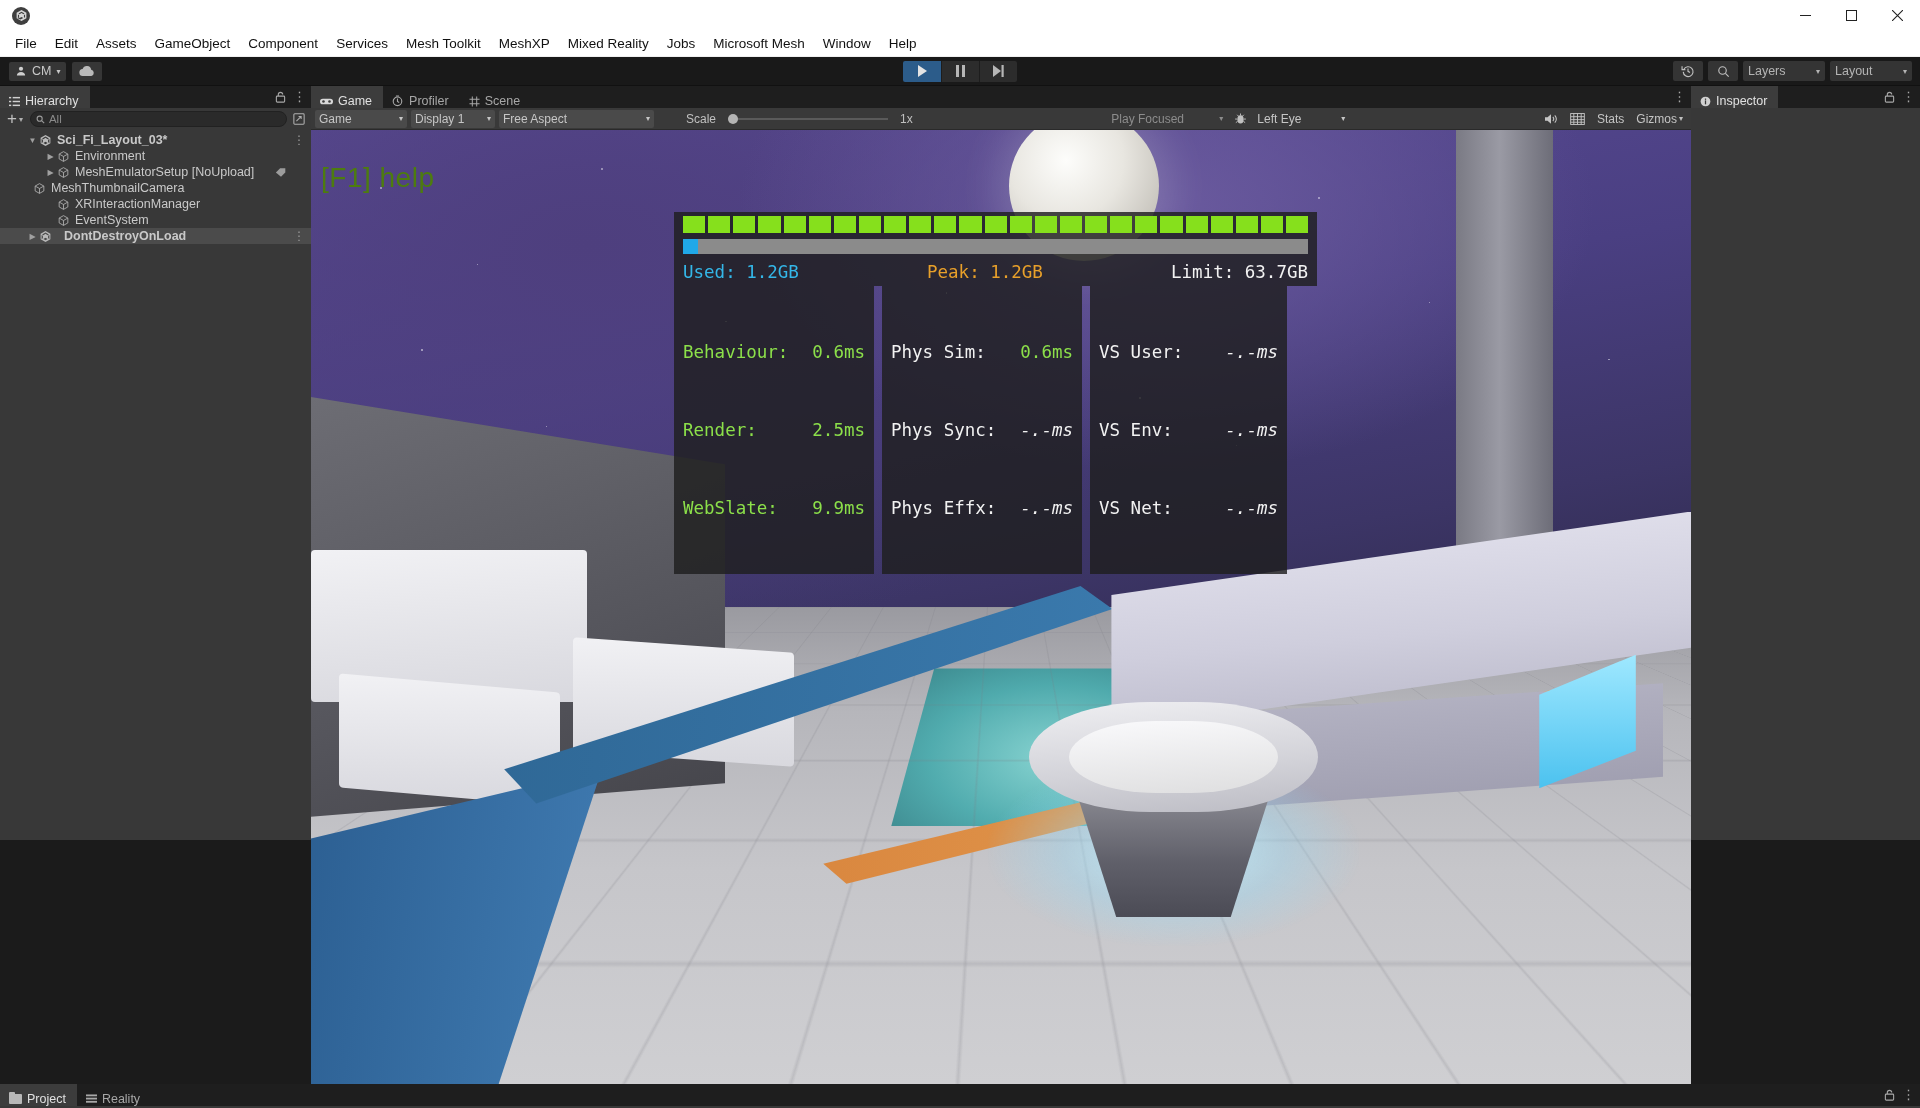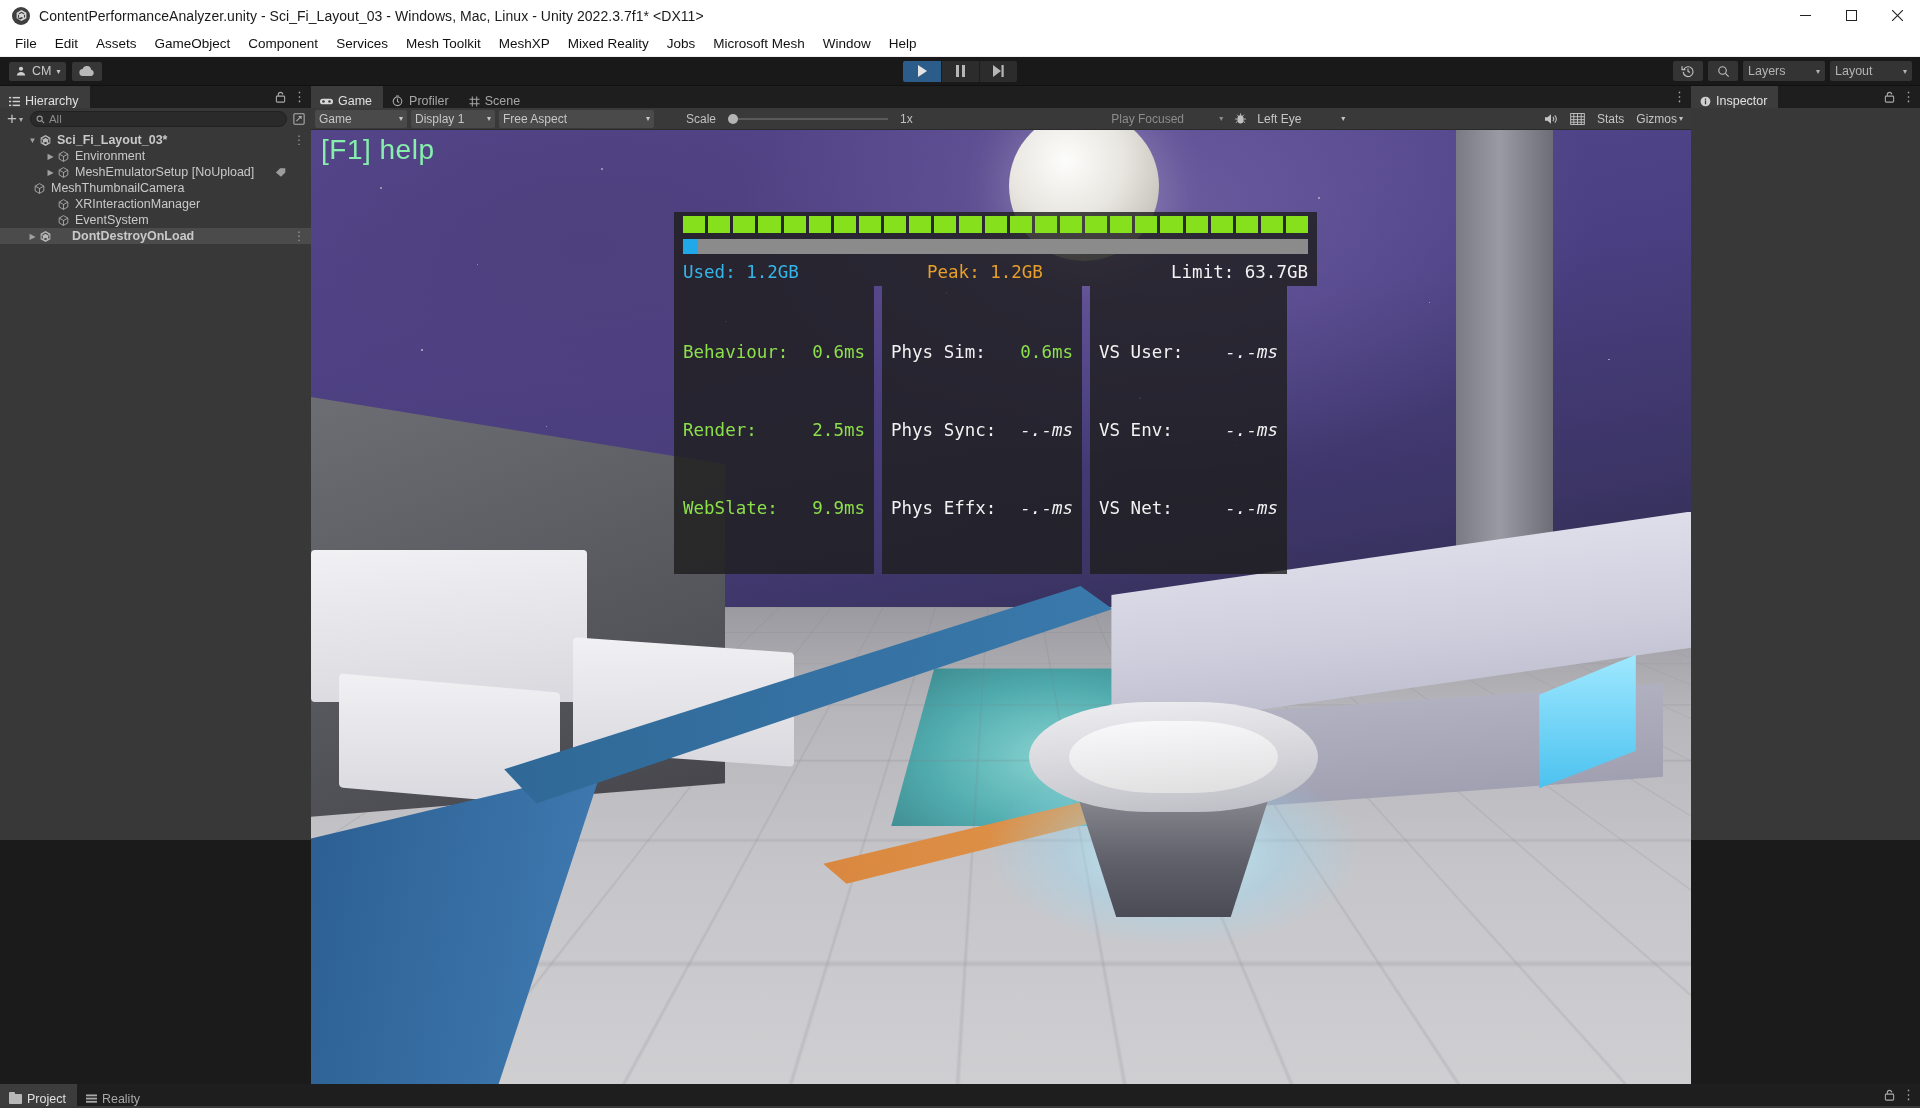--- a/index.html
+++ b/index.html
@@ -249,23 +249,23 @@
   }
   .cyan-edge {
     position: absolute; right: 4%; top: 55%; width: 7%; height: 14%;
     background: linear-gradient(180deg, #9fe8ff, #4cc2ef);
     box-shadow: 0 0 14px 3px rgba(120,220,255,.55);
     clip-path: polygon(0% 30%, 100% 0%, 100% 72%, 0% 100%);
   }
 
   
   .f1help {
-    position: absolute; left: 10px; top: 4px;
+    position: absolute; left: 10px; top: 32px;
     font-family: "Liberation Sans", sans-serif;
-    font-size: 28px; color: #86efac; letter-spacing: .5px;
+    font-size: 28px; color: #4d7c0f; letter-spacing: .5px;
   }
 
   
   .perf {
     position: absolute; left: 363px; top: 82px;
     font-family: "DejaVu Sans Mono", monospace;
     font-size: 17.5px; line-height: 26px;
     width: 643px;
   }
   .perf-row {
@@ -328,21 +328,20 @@
 </style>
 </head>
 <body>
 
 <div class="titlebar">
   <span class="app-icon">
     <svg viewBox="0 0 24 24" fill="#d8d8d8">
         <path d="M12 2 3 7v10l9 5 9-5V7l-9-5zm0 3.2 5.6 3.1-2.1 1.2L12 7.6 8.5 9.5 6.4 8.3 12 5.2zM5.4 10.1l2.1 1.2v3.8l-2.1 1.2v-6.2zm13.2 0v6.2l-2.1-1.2v-3.8l2.1-1.2zM8.5 16.5l3.5-1.9 3.5 1.9-5.6 3.1-5.6-3.1 2.1-1.2 2.1 1.2z"></path>
       </svg>
   </span>
-  <span class="title-text">ContentPerformanceAnalyzer.unity - Sci_Fi_Layout_03 - Windows, Mac, Linux - Unity 2022.3.7f1* &lt;DX11&gt;</span>
   <div class="win-btns">
     <div class="win-btn">
       <svg width="11" height="11" viewBox="0 0 11 11">
           <rect x="0" y="5" width="11" height="1" fill="#222"></rect>
         </svg>
     </div>
     <div class="win-btn">
       <svg width="11" height="11" viewBox="0 0 11 11">
           <rect x="0.5" y="0.5" width="10" height="10" fill="none" stroke="#222"></rect>
         </svg>
@@ -536,21 +535,21 @@
               <path d="M4 7.5 12 12l8-4.5M12 12v9"></path>
             </svg>
           <span style="margin-left:5px">EventSystem</span>
         </div>
 
         <div class="hrow sel" style="padding-left:26px">
           <span class="arrow">▶</span>
           <svg class="ico-unity" viewBox="0 0 24 24" fill="#b9b9b9">
               <path d="M12 2 3 7v10l9 5 9-5V7l-9-5zm0 2.6 6.3 3.5-2.4 1.4L12 7.1 8.1 9.5 5.7 8.1 12 4.6zM4.8 9.4l2.4 1.4v4.4l-2.4 1.4V9.4zm14.4 0v7.2l-2.4-1.4v-4.4l2.4-1.4zM8.1 16.5l3.9-2.2 3.9 2.2-3.9 2.2-3.9-2.2z"></path>
             </svg>
-          <span style="margin-left:20px;font-weight:bold">DontDestroyOnLoad</span>
+          <span style="margin-left:12px;font-weight:bold">DontDestroyOnLoad</span>
           <span class="kebab">⋮</span>
         </div>
       </div>
     </div>
   </div>
 
   <div class="col" style="flex:1;">
     <div class="gameview" style="height:754px;">
       <div class="panel-tabs">
         <div class="ptab active">

